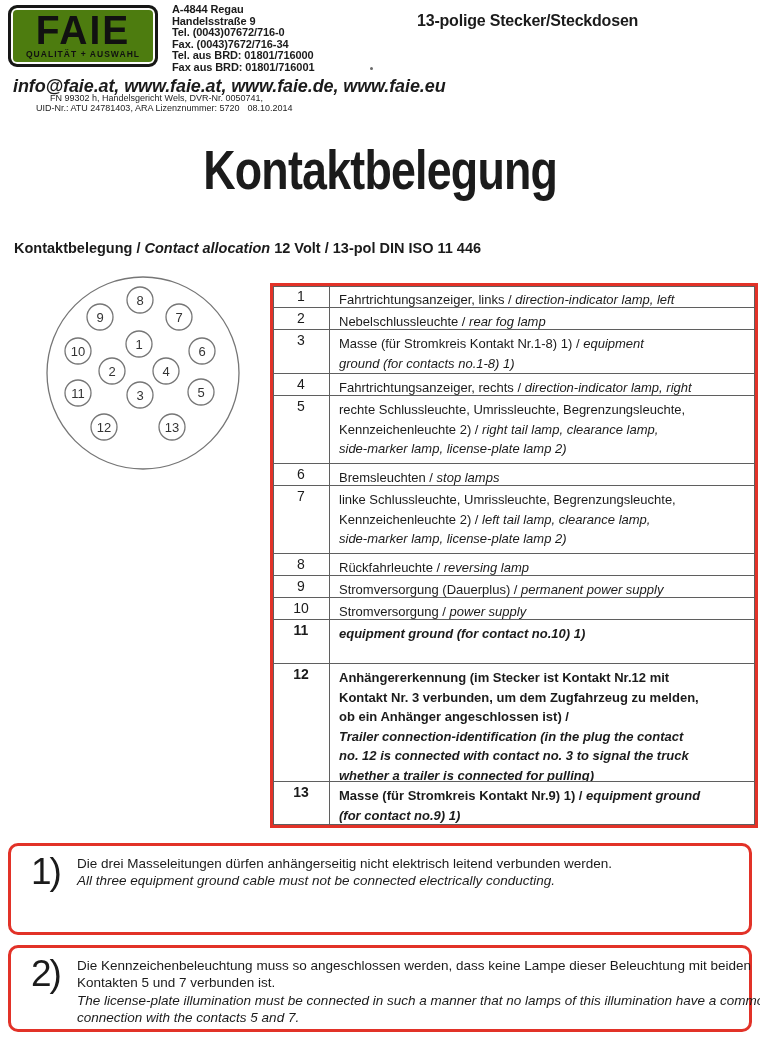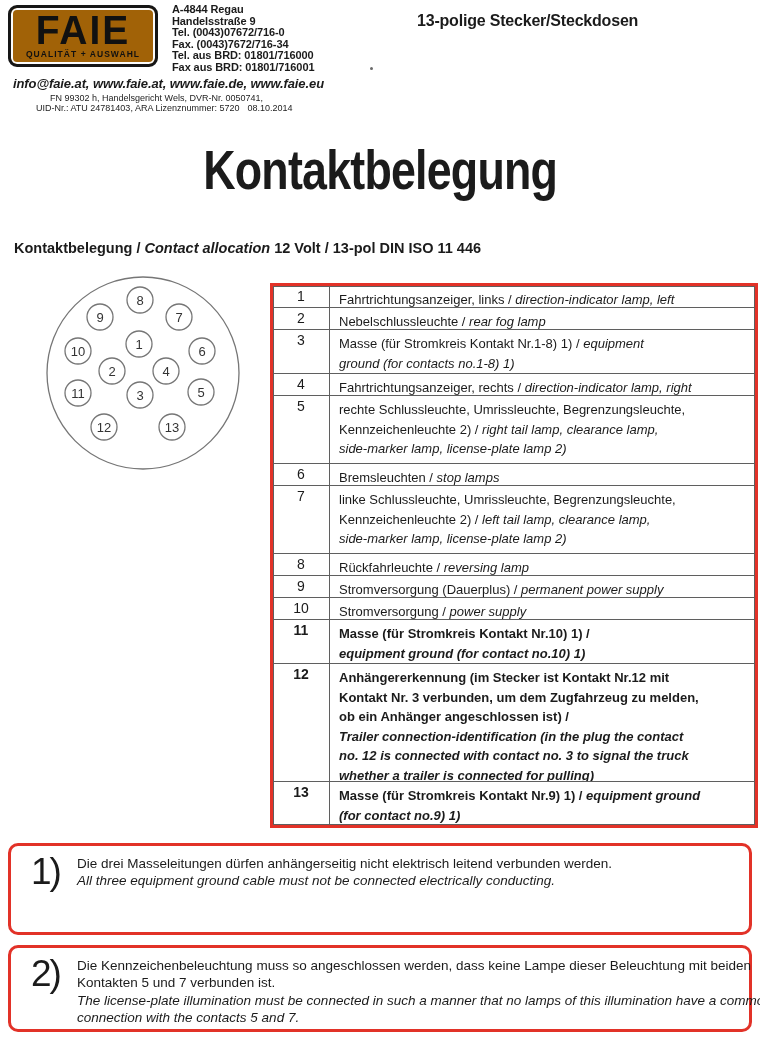--- a/index.html
+++ b/index.html
@@ -6,30 +6,30 @@
   body{
     width:760px;height:1037px;position:relative;overflow:hidden;
     background:#ffffff;color:#1b1b1b;
     font-family:"Liberation Sans",sans-serif;
   }
   .abs{position:absolute}
 
   
   .logo{
     left:8px;top:5px;width:150px;height:62px;box-sizing:border-box;
-    border:3px solid #161616;border-radius:9px;background:#a16207;
+    border:3px solid #161616;border-radius:9px;background:#4d7c0f;
     box-shadow:inset 0 0 0 2px #fbfbfb;
     display:flex;flex-direction:column;align-items:center;justify-content:center;
   }
   .logo-brand{font-size:39px;font-weight:bold;line-height:.88;letter-spacing:2px;color:#111;transform:scaleY(1.06)}
   .logo-tagline{font-size:8.5px;font-weight:bold;letter-spacing:1.05px;color:#111;margin-top:2px}
   .address{left:172px;top:4px;font-size:11px;font-weight:bold;line-height:11.6px;letter-spacing:-.1px}
   .doc-title{left:417px;top:12px;font-size:16px;font-weight:bold;letter-spacing:-.2px}
   .dot-mark{left:370px;top:67px;width:3px;height:3px;background:#6a6a6a;border-radius:50%}
-  .contact-line{left:13px;top:76px;font-size:13px;font-weight:bold;font-style:italic;letter-spacing:-.1px}
+  .contact-line{left:13px;top:76px;font-size:18px;font-weight:bold;font-style:italic;letter-spacing:-.1px}
   .registry1{left:50px;top:93px;font-size:9px;color:#232323}
   .registry2{left:36px;top:103px;font-size:9px;color:#232323}
   .registry2 .date{margin-left:8px}
 
   
   .main-title{left:0;top:137px;width:760px;text-align:center}
   .main-title span{display:inline-block;font-size:56px;font-weight:bold;letter-spacing:-1px;transform:scaleX(.8)}
   .subtitle{left:14px;top:240px;font-size:14.5px;font-weight:bold}
   .subtitle .it{font-style:italic}
 
@@ -182,21 +182,20 @@
     </div>
     <div class="trow" style="height: 22px;">
       <div class="tpin">10</div>
       <div class="ttxt">
         <div><span>Stromversorgung / </span><i>power supply</i></div>
       </div>
     </div>
     <div class="trow bold" style="height: 44px;">
       <div class="tpin">11</div>
       <div class="ttxt">
-        <div><span>Masse (für Stromkreis Kontakt Nr.10) 1) /</span></div>
         <div><i>equipment ground (for contact no.10) 1)</i></div>
       </div>
     </div>
     <div class="trow bold" style="height: 118px;">
       <div class="tpin">12</div>
       <div class="ttxt">
         <div><span>Anhängererkennung (im Stecker ist Kontakt Nr.12 mit</span></div>
         <div><span>Kontakt Nr. 3 verbunden, um dem Zugfahrzeug zu melden,</span></div>
         <div><span>ob ein Anhänger angeschlossen ist) /</span></div>
         <div><i>Trailer connection-identification (in the plug the contact</i></div>

